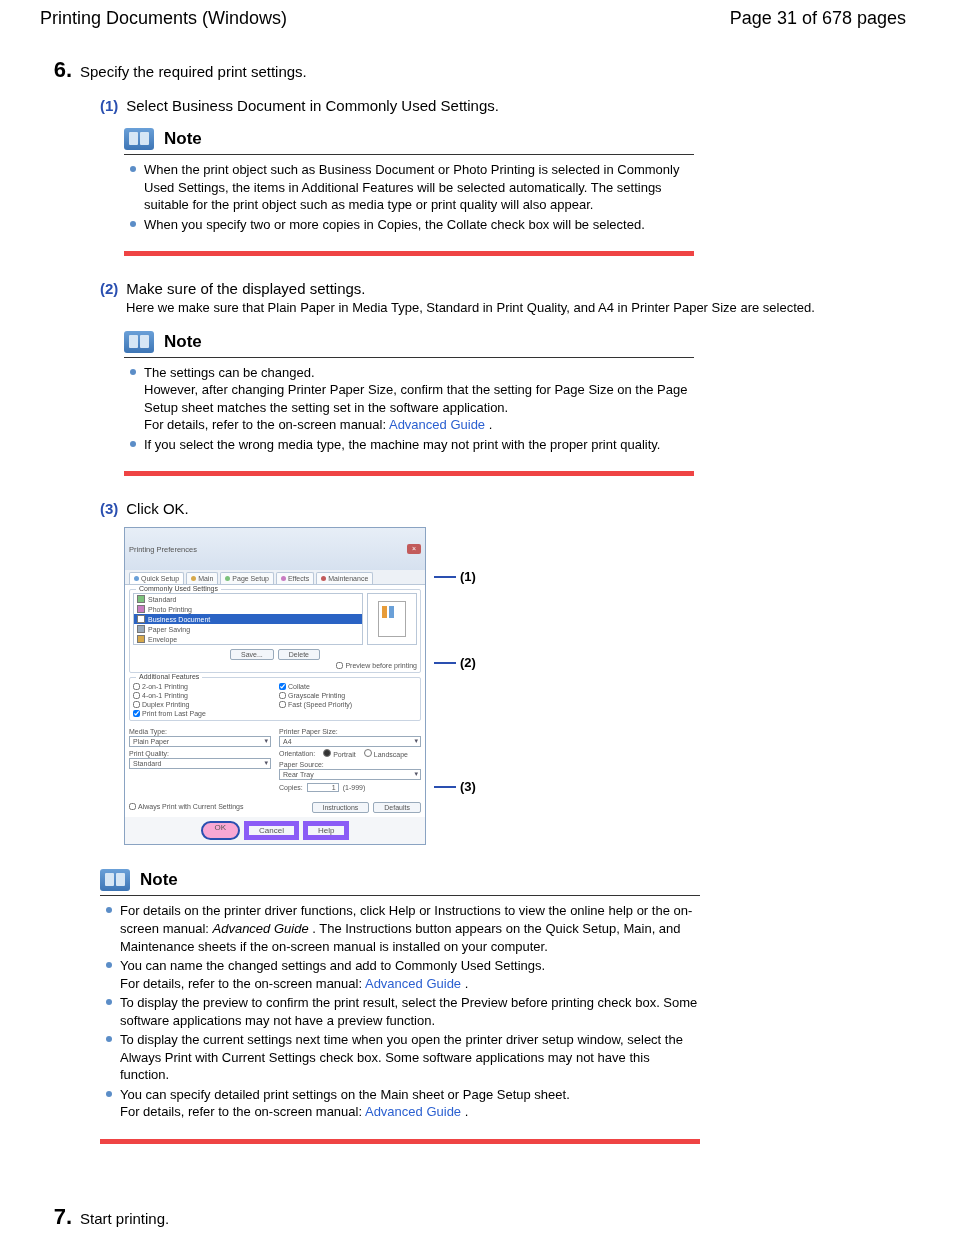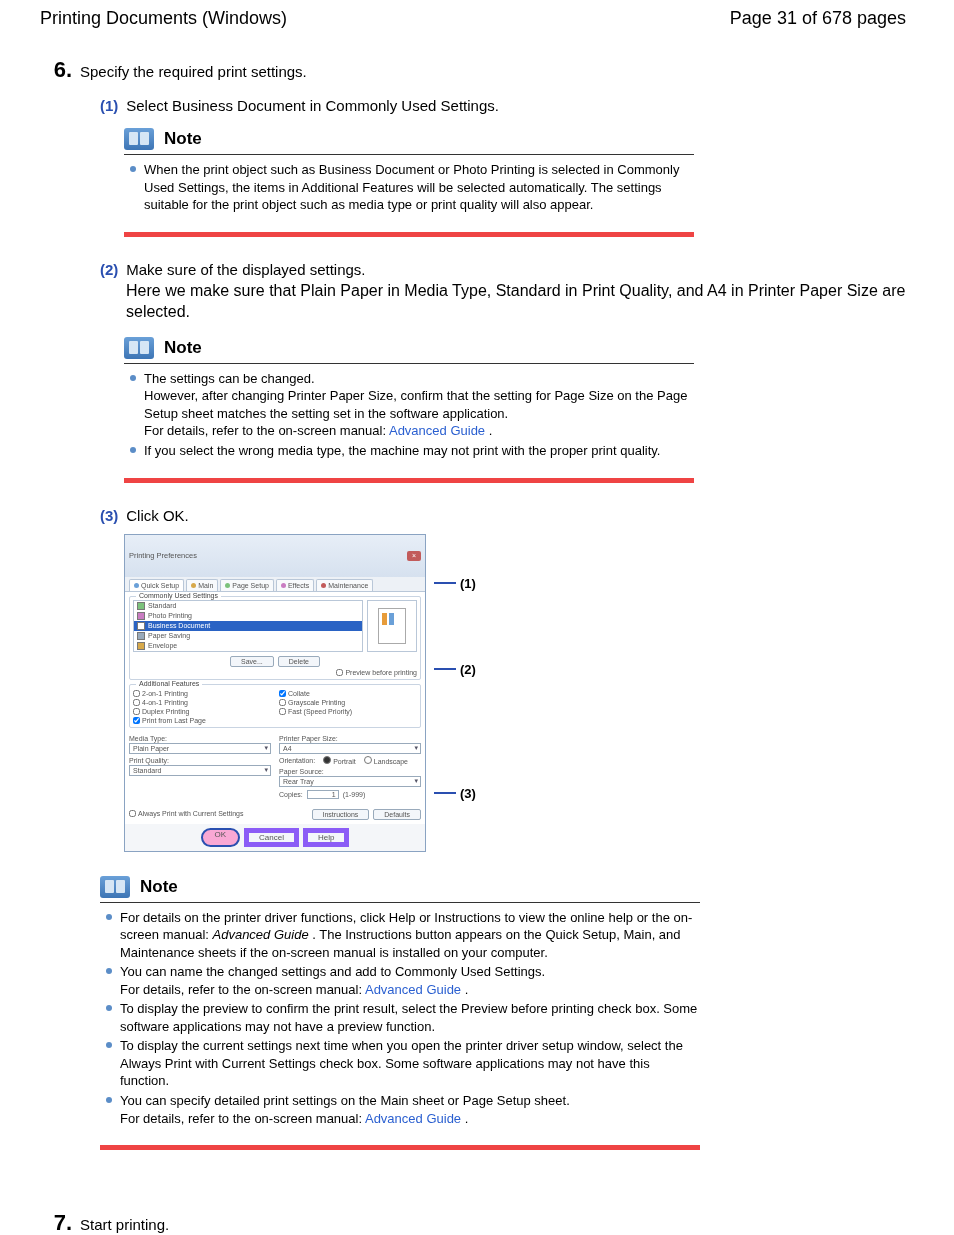--- a/index.html
+++ b/index.html
@@ -45,21 +45,21 @@
   .sub-label {
     color: #2a4fb0;
     font-weight: bold;
     font-size: 15px;
     margin-right: 4px;
   }
   .sub-title {
     font-size: 15px;
   }
   .sub-body {
-    font-size: 16px;
+    font-size: 13px;
     margin-left: 26px;
     margin-top: 2px;
     line-height: 1.35;
   }
   .note-box {
     margin-left: 84px;
     margin-top: 14px;
     max-width: 570px;
   }
   .note-box.wide {
@@ -230,20 +230,21 @@
     <span class="sub-title">Select Business Document in Commonly Used Settings.</span>
   </div>
 
   <div class="note-box">
     <div class="note-head">
       <span class="note-icon"></span>
       <span class="title">Note</span>
     </div>
     <ul class="note-list">
       <li>When the print object such as Business Document or Photo Printing is selected in Commonly Used Settings, the items in Additional Features will be selected automatically. The settings suitable for the print object such as media type or print quality will also appear.</li>
+      <li>When you specify two or more copies in Copies, the Collate check box will be selected.</li>
     </ul>
   </div>
 
   <div class="sub-block" style="margin-top:24px;">
     <span class="sub-label">(2)</span>
     <span class="sub-title">Make sure of the displayed settings.</span>
     <div class="sub-body">Here we make sure that Plain Paper in Media Type, Standard in Print Quality, and A4 in Printer Paper Size are selected.</div>
   </div>
 
   <div class="note-box">

